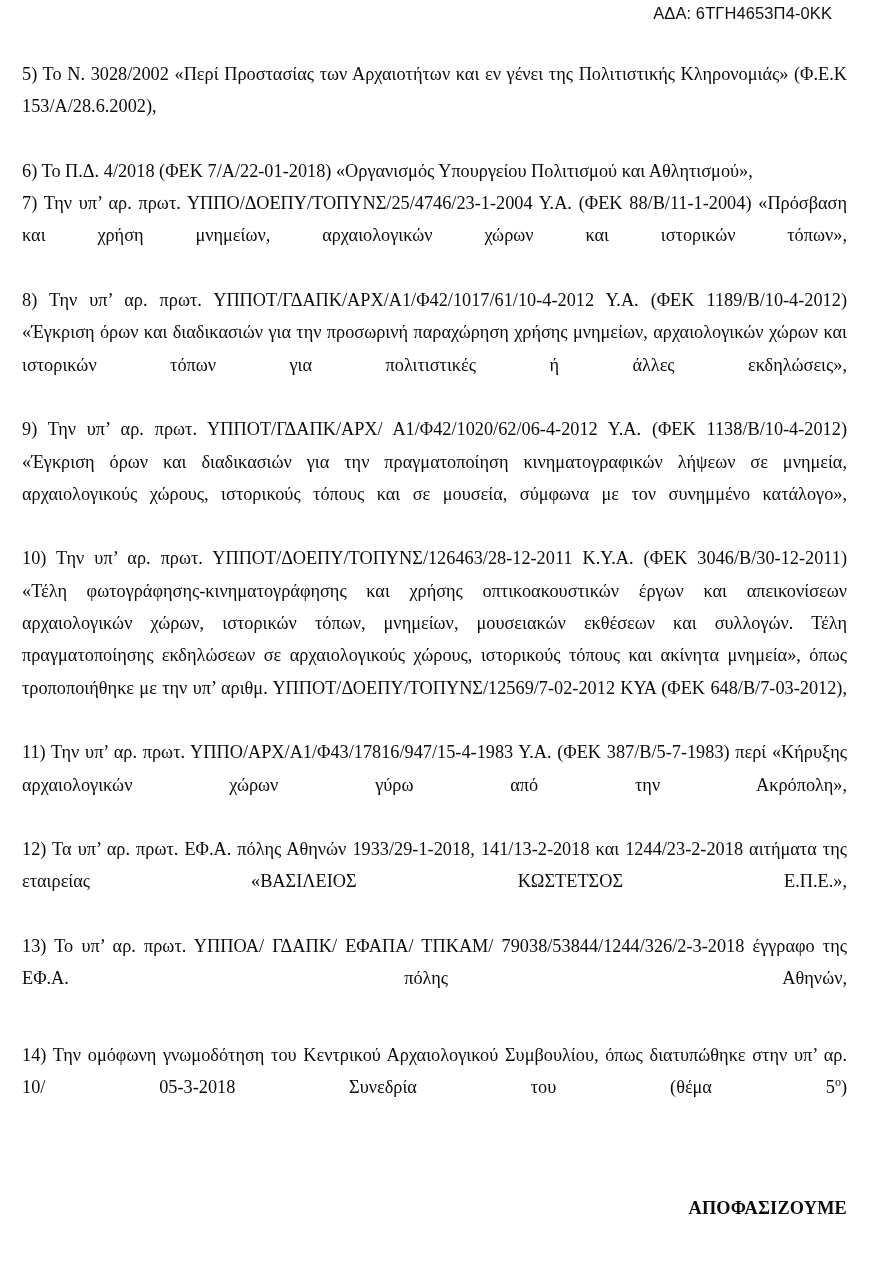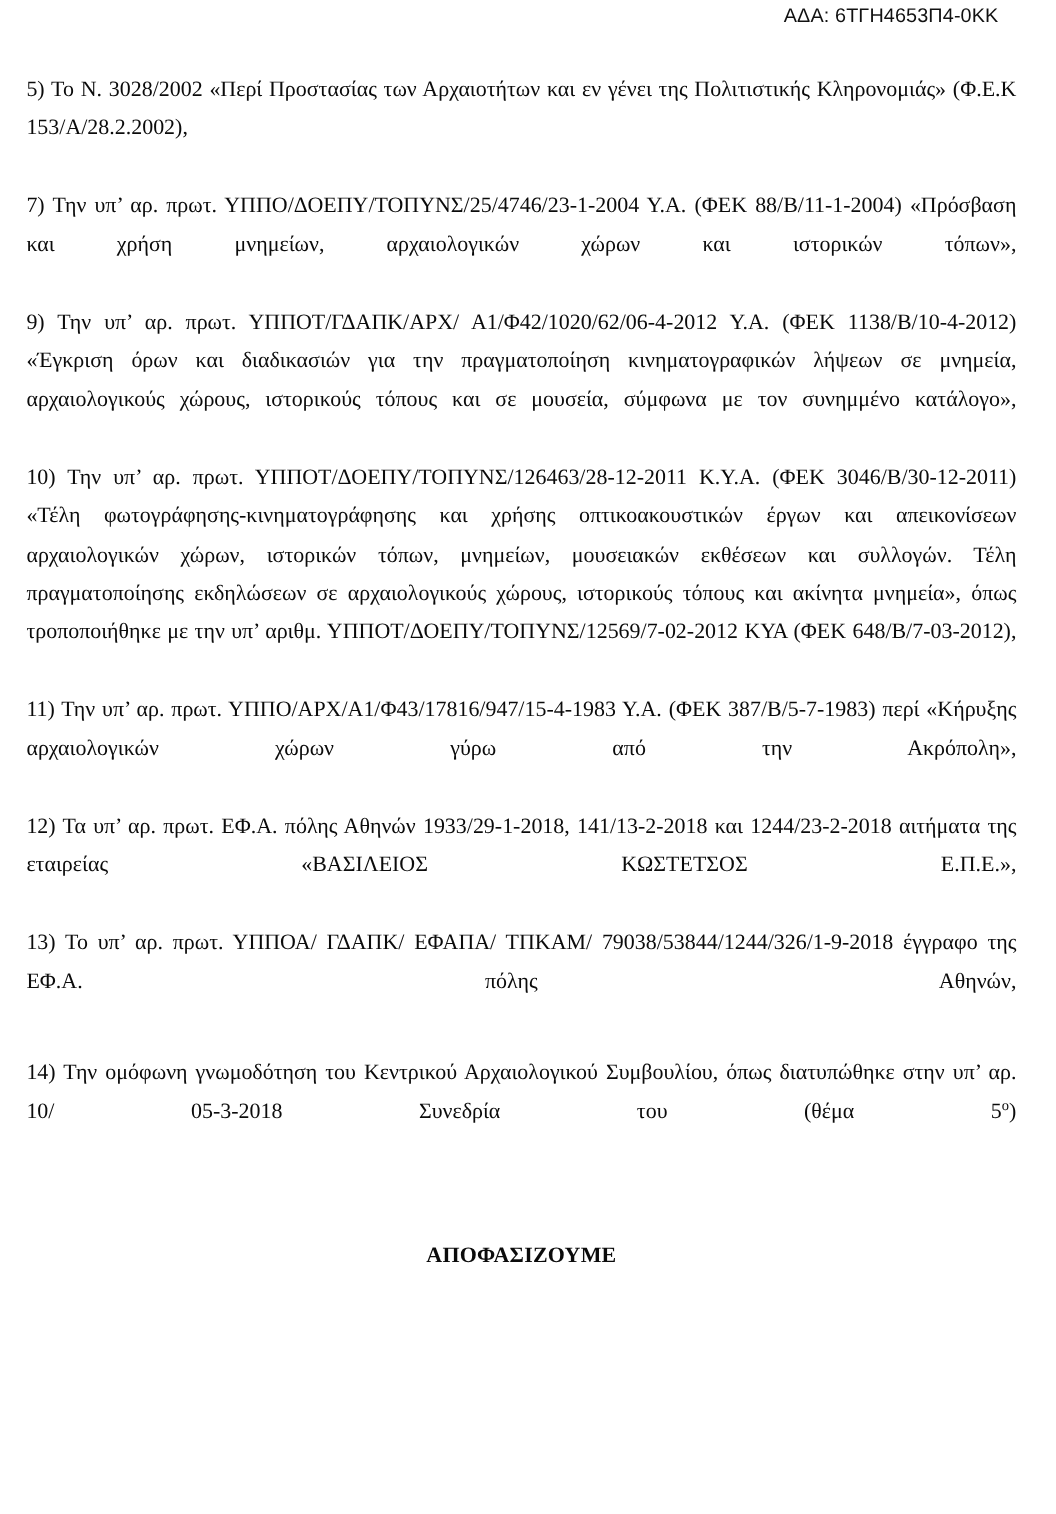--- a/index.html
+++ b/index.html
@@ -54,21 +54,21 @@
 
   
   .para.stretch-all::after {
     content: "";
     display: inline-block;
     width: 100%;
   }
 
   .heading-center {
     margin: 0;
-    text-align: center;
+    text-align: right;
     font-weight: bold;
     letter-spacing: 0.2px;
   }
 
   .gap-before-heading { height: 56px; }
   .gap-after-heading  { height: 46px; }
   .gap-before-item14  { height: 12px; }
 
   sup.ordinal {
     font-size: 0.66em;
@@ -78,35 +78,37 @@
 </style>
 </head>
 <body>
 
 <div class="page">
 
   <div class="ada-header">ΑΔΑ: 6ΤΓΗ4653Π4-0ΚΚ</div>
 
   <div class="doc-body">
 
-    <p class="para stretch-all">5) Το Ν. 3028/2002 «Περί Προστασίας των Αρχαιοτήτων και εν γένει της Πολιτιστικής Κληρονομιάς» (Φ.Ε.Κ 153/Α/28.2.2002),</p>
+    <p class="para stretch-all">5) Το Ν. 3028/2002 «Περί Προστασίας των Αρχαιοτήτων και εν γένει της Πολιτιστικής Κληρονομιάς» (Φ.Ε.Κ 153/Α/28.6.2002),</p>
 
+    <p class="para">6) Το Π.Δ. 4/2018 (ΦΕΚ 7/Α/22-01-2018) «Οργανισμός Υπουργείου Πολιτισμού και Αθλητισμού»,</p>
 
     <p class="para stretch-all">7) Την υπ’ αρ. πρωτ. ΥΠΠΟ/ΔΟΕΠΥ/ΤΟΠΥΝΣ/25/4746/23-1-2004 Υ.Α. (ΦΕΚ 88/Β/11-1-2004) «Πρόσβαση και χρήση μνημείων, αρχαιολογικών χώρων και ιστορικών τόπων»,</p>
 
+    <p class="para stretch-all">8) Την υπ’ αρ. πρωτ. ΥΠΠΟΤ/ΓΔΑΠΚ/ΑΡΧ/Α1/Φ42/1017/61/10-4-2012 Υ.Α. (ΦΕΚ 1189/Β/10-4-2012) «Έγκριση όρων και διαδικασιών για την προσωρινή παραχώρηση χρήσης μνημείων, αρχαιολογικών χώρων και ιστορικών τόπων για πολιτιστικές ή άλλες εκδηλώσεις»,</p>
 
     <p class="para stretch-all">9) Την υπ’ αρ. πρωτ. ΥΠΠΟΤ/ΓΔΑΠΚ/ΑΡΧ/ Α1/Φ42/1020/62/06-4-2012 Υ.Α. (ΦΕΚ 1138/Β/10-4-2012) «Έγκριση όρων και διαδικασιών για την πραγματοποίηση κινηματογραφικών λήψεων σε μνημεία, αρχαιολογικούς χώρους, ιστορικούς τόπους και σε μουσεία, σύμφωνα με τον συνημμένο κατάλογο»,</p>
 
     <p class="para stretch-all">10) Την υπ’ αρ. πρωτ. ΥΠΠΟΤ/ΔΟΕΠΥ/ΤΟΠΥΝΣ/126463/28-12-2011 Κ.Υ.Α. (ΦΕΚ 3046/Β/30-12-2011) «Τέλη φωτογράφησης-κινηματογράφησης και χρήσης οπτικοακουστικών έργων και απεικονίσεων αρχαιολογικών χώρων, ιστορικών τόπων, μνημείων, μουσειακών εκθέσεων και συλλογών. Τέλη πραγματοποίησης εκδηλώσεων σε αρχαιολογικούς χώρους, ιστορικούς τόπους και ακίνητα μνημεία», όπως τροποποιήθηκε με την υπ’ αριθμ. ΥΠΠΟΤ/ΔΟΕΠΥ/ΤΟΠΥΝΣ/12569/7-02-2012 ΚΥΑ (ΦΕΚ 648/Β/7-03-2012),</p>
 
     <p class="para stretch-all">11) Την υπ’ αρ. πρωτ. ΥΠΠΟ/ΑΡΧ/Α1/Φ43/17816/947/15-4-1983 Υ.Α. (ΦΕΚ 387/Β/5-7-1983) περί «Κήρυξης αρχαιολογικών χώρων γύρω από την Ακρόπολη»,</p>
 
     <p class="para stretch-all">12) Τα υπ’ αρ. πρωτ. ΕΦ.Α. πόλης Αθηνών 1933/29-1-2018, 141/13-2-2018 και 1244/23-2-2018 αιτήματα της εταιρείας «ΒΑΣΙΛΕΙΟΣ ΚΩΣΤΕΤΣΟΣ Ε.Π.Ε.»,</p>
 
-    <p class="para stretch-all">13) Το υπ’ αρ. πρωτ. ΥΠΠΟΑ/ ΓΔΑΠΚ/ ΕΦΑΠΑ/ ΤΠΚΑΜ/ 79038/53844/1244/326/1-9-2018 έγγραφο της ΕΦ.Α. πόλης Αθηνών,</p>
+    <p class="para stretch-all">13) Το υπ’ αρ. πρωτ. ΥΠΠΟΑ/ ΓΔΑΠΚ/ ΕΦΑΠΑ/ ΤΠΚΑΜ/ 79038/53844/1244/326/2-3-2018 έγγραφο της ΕΦ.Α. πόλης Αθηνών,</p>
 
     <div class="gap-before-item14"></div>
 
     <p class="para stretch-all"><span>14) Την ομόφωνη γνωμοδότηση του Κεντρικού Αρχαιολογικού Συμβουλίου, όπως διατυπώθηκε στην υπ’ αρ. 10/ 05-3-2018 Συνεδρία του (θέμα 5</span><sup class="ordinal">ο</sup><span>)</span></p>
 
     <div class="gap-before-heading"></div>
 
     <p class="heading-center">ΑΠΟΦΑΣΙΖΟΥΜΕ</p>
 
     <div class="gap-after-heading"></div>

